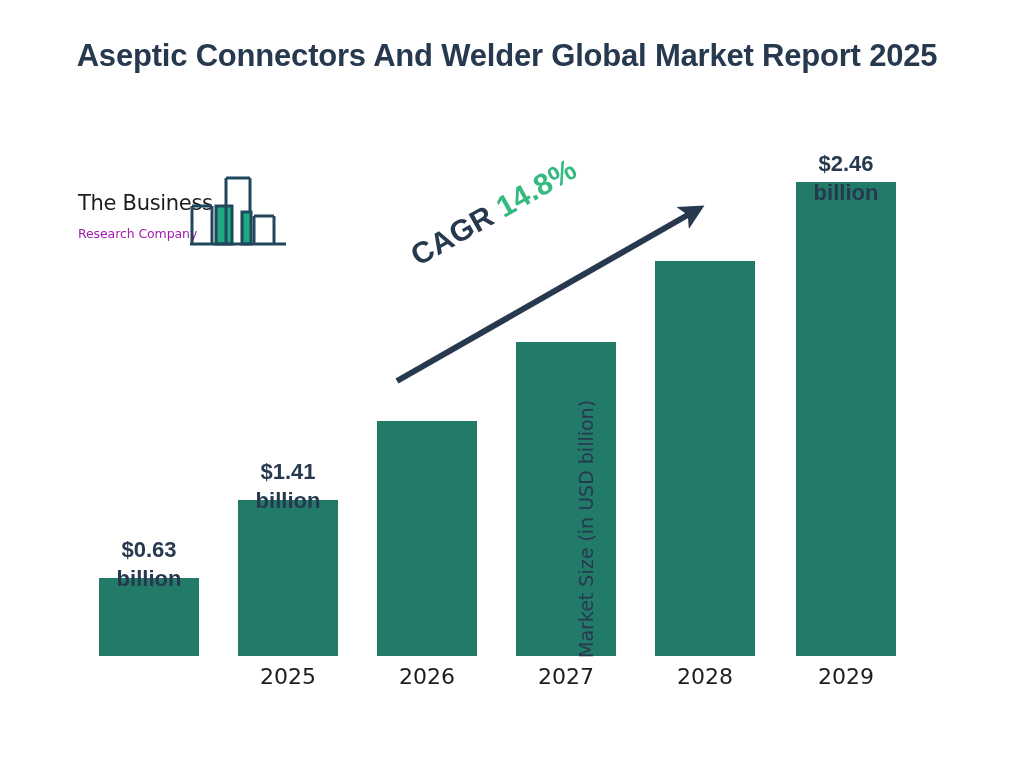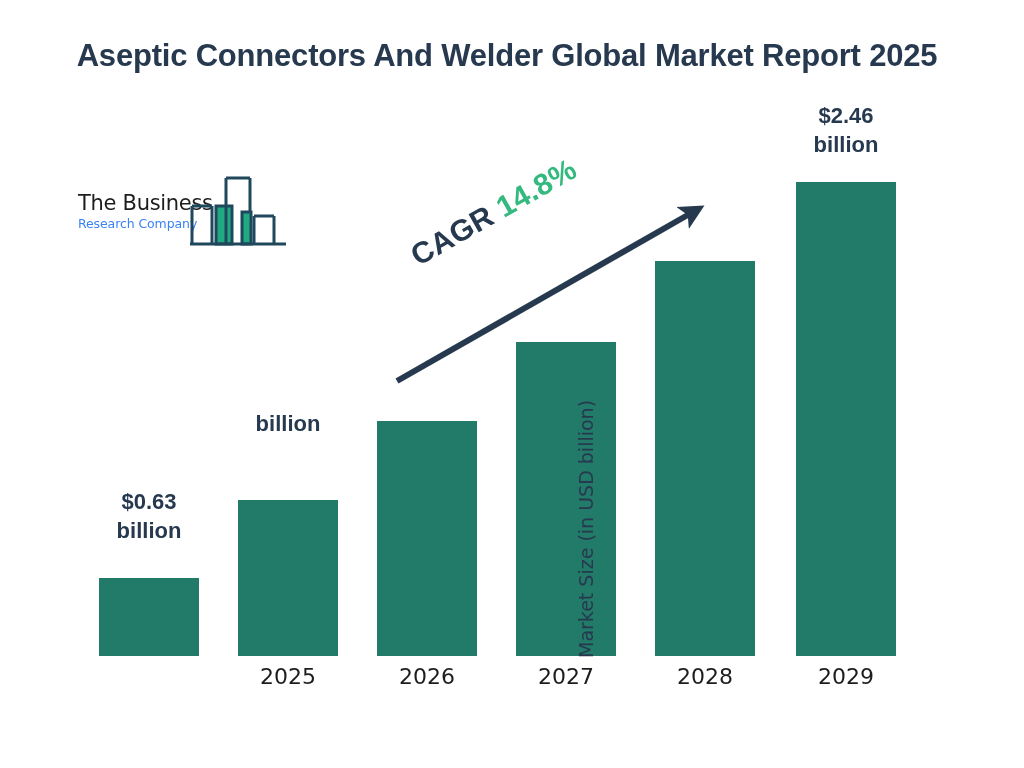--- a/index.html
+++ b/index.html
@@ -50,26 +50,26 @@
   #logo .logo-line1 {
     font-size: 21px;
     color: #1d1d1d;
     line-height: 1.05;
     white-space: nowrap;
     font-family: "DejaVu Sans", sans-serif;
     letter-spacing: -0.3px;
   }
   #logo .logo-line2 {
     font-size: 12.5px;
-    color: #3b82f6;
+    color: #a21caf;
     line-height: 1.2;
     white-space: nowrap;
     font-family: "DejaVu Sans", sans-serif;
     letter-spacing: -0.1px;
-    margin-top: 2px;
+    margin-top: 12px;
   }
   #logo svg {
     position: absolute;
     left: 112px;
     top: 0px;
   }
 
   
   #plot {
     position: absolute;
@@ -83,20 +83,21 @@
     background: #227a68;
   }
   .bar-value {
     position: absolute;
     text-align: center;
     font-size: 22px;
     font-weight: bold;
     color: #27394f;
     line-height: 1.32;
     white-space: nowrap;
+    margin-top: 48px;
   }
   .x-label {
     position: absolute;
     text-align: center;
     font-size: 22px;
     color: #1d1d1d;
     font-family: "DejaVu Sans", sans-serif;
     top: 664px;
   }
 
@@ -175,20 +176,21 @@
     <div class="bar" style="left:516px; top:342px; width:100px; height:314px;"></div>
     <div class="bar" style="left:655px; top:261px; width:100px; height:395px;"></div>
     <div class="bar" style="left:796px; top:182px; width:100px; height:474px;"></div>
 
     <div class="bar-value" style="left:79px; top:487px; width:140px;">
       <div>$0.63</div>
       <div>billion</div>
     </div>
 
     <div class="bar-value" style="left:218px; top:409px; width:140px;">
+      <div>$1.41</div>
       <div>billion</div>
     </div>
 
     <div class="bar-value" style="left:776px; top:101px; width:140px;">
       <div>$2.46</div>
       <div>billion</div>
     </div>
 
     <div class="x-label" style="left:99px;  width:100px;margin-top:36px;">2024</div>
     <div class="x-label" style="left:238px; width:100px;">2025</div>

